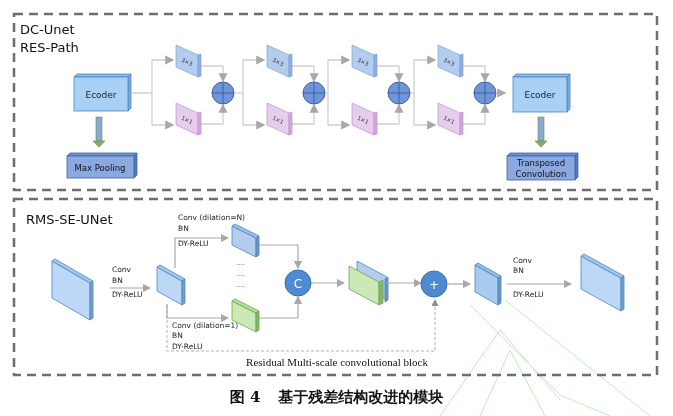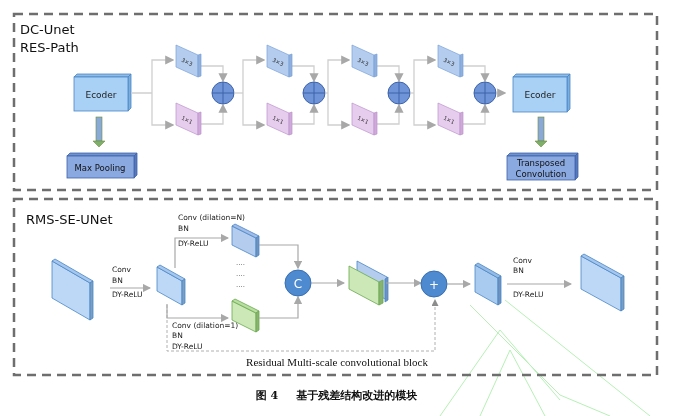--- a/index.html
+++ b/index.html
@@ -1,19 +1,19 @@
 <!DOCTYPE html>
 <html><head>
 <meta charset="utf-8">
 <style>
   html,body{margin:0;padding:0;background:#fff;}
   body{width:673px;height:416px;position:relative;overflow:hidden;font-family:"Liberation Sans",sans-serif;}
   svg{position:absolute;left:0;top:0;}
   .lbl{font-family:"DejaVu Sans",sans-serif;}
-  .caption{position:absolute;left:0;top:388px;width:673px;text-align:center;font-family:"DejaVu Serif",serif;font-weight:bold;font-size:11px;color:#111;}
+  .caption{position:absolute;left:0;top:388px;width:673px;text-align:center;font-family:"DejaVu Serif",serif;font-weight:bold;font-size:15px;color:#111;}
   .caption .num{margin-right:18px;}
 </style>
 </head>
 <body>
 
 <svg width="673" height="416" viewBox="0 0 673 416">
   <defs>
     <marker id="arr" markerWidth="7" markerHeight="7" refX="6" refY="3.5" orient="auto">
       <path d="M0,0 L7,3.5 L0,7 z" fill="#a8a8a8"></path>
     </marker>

